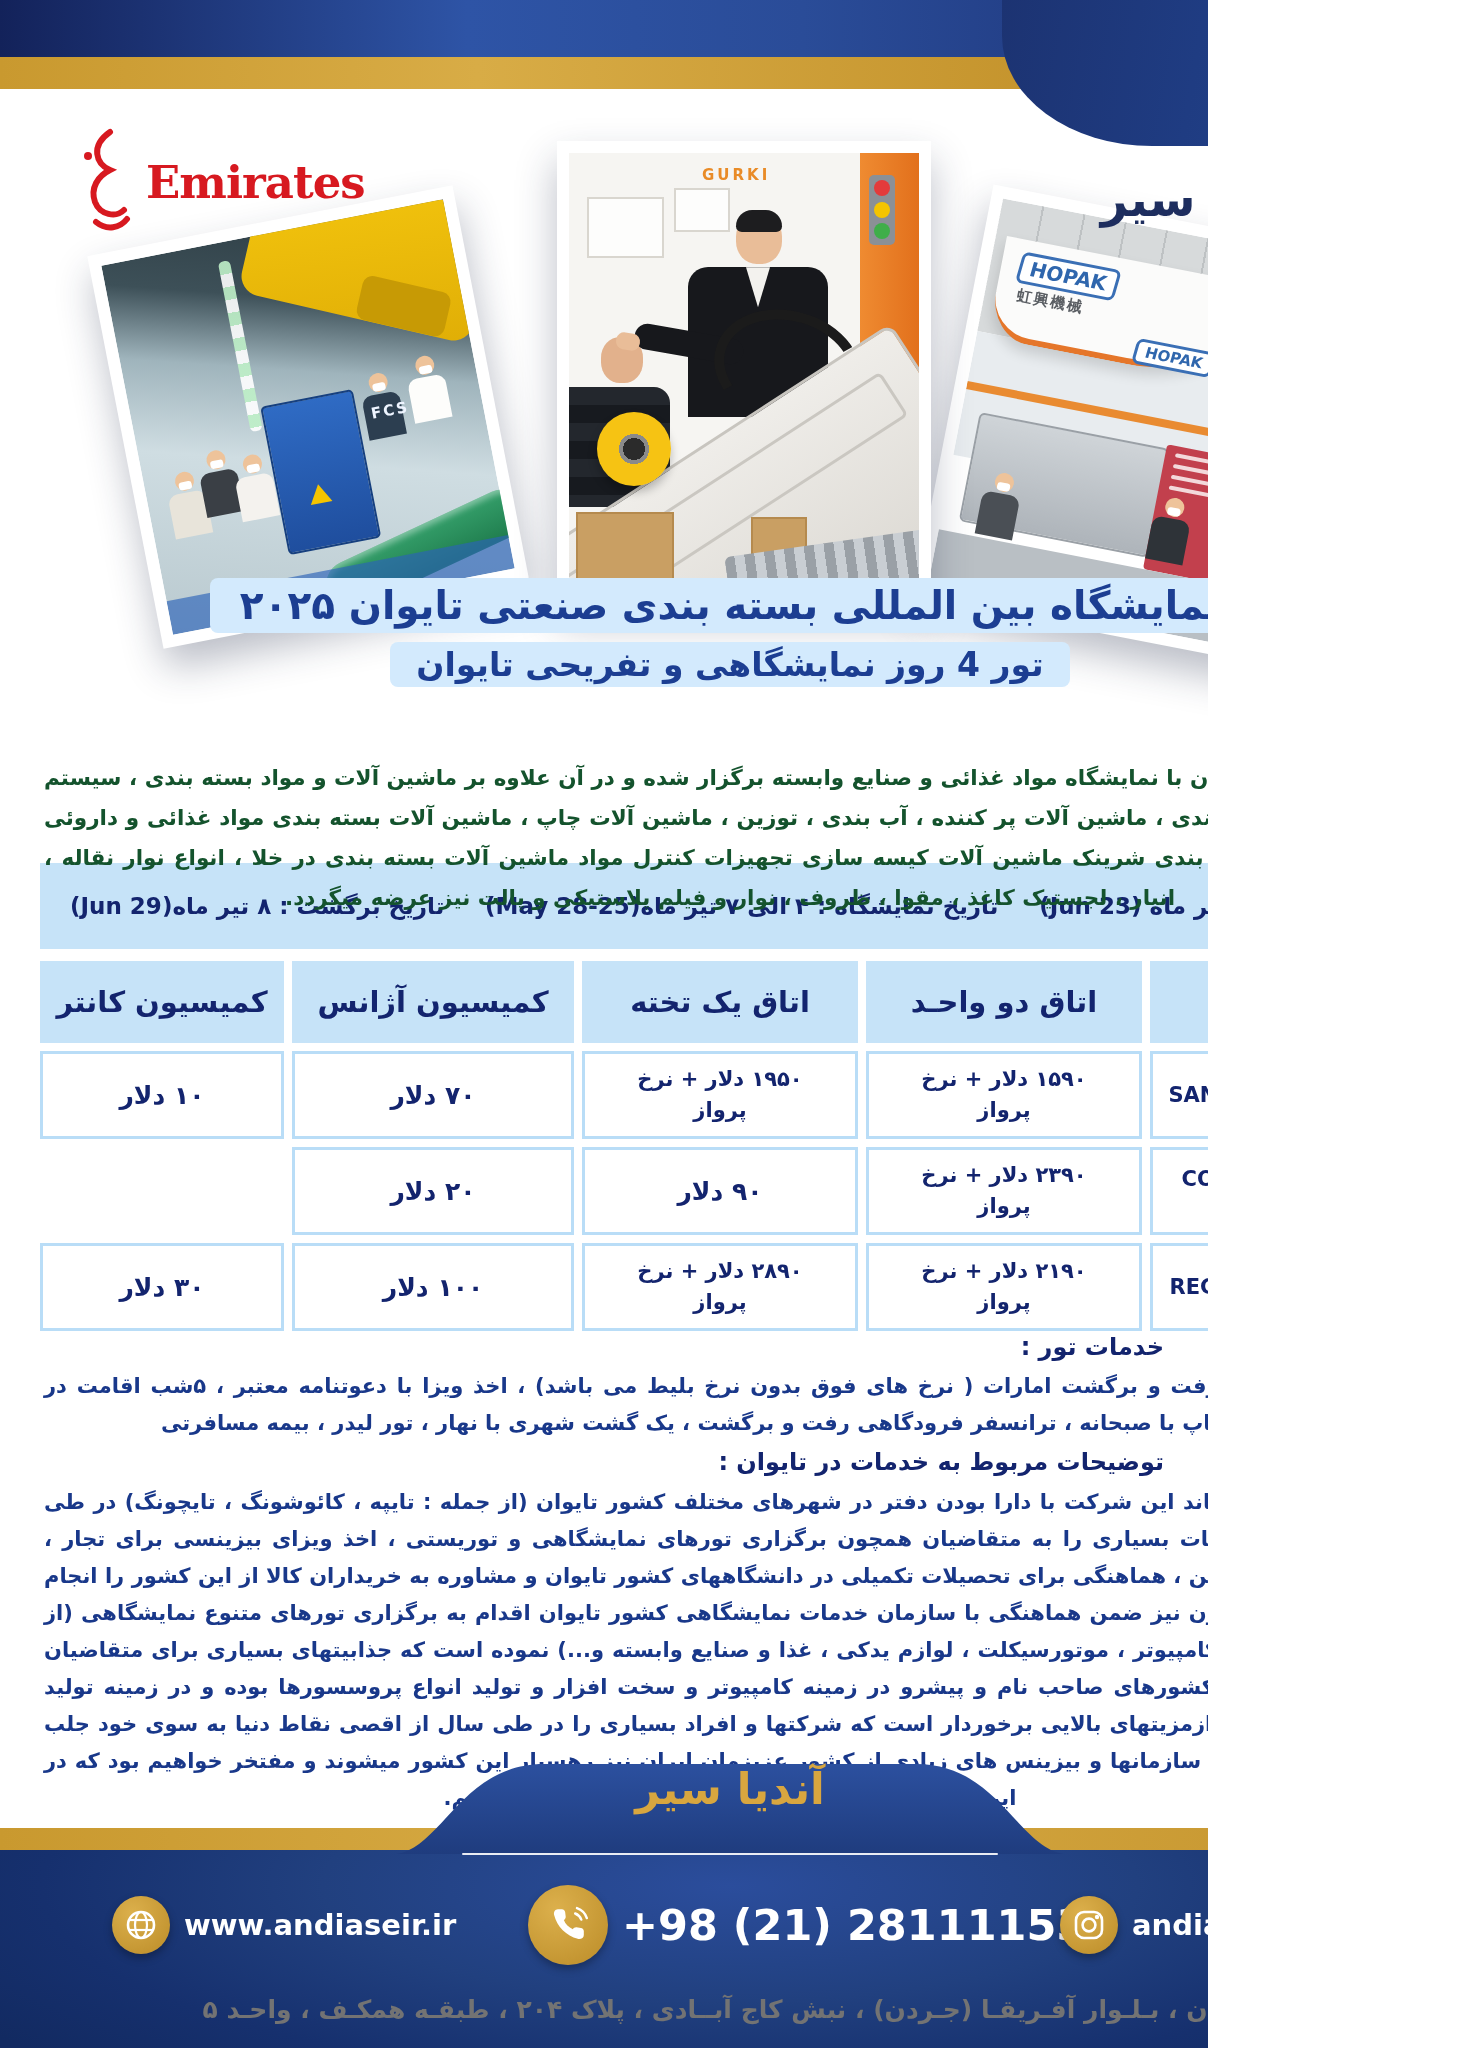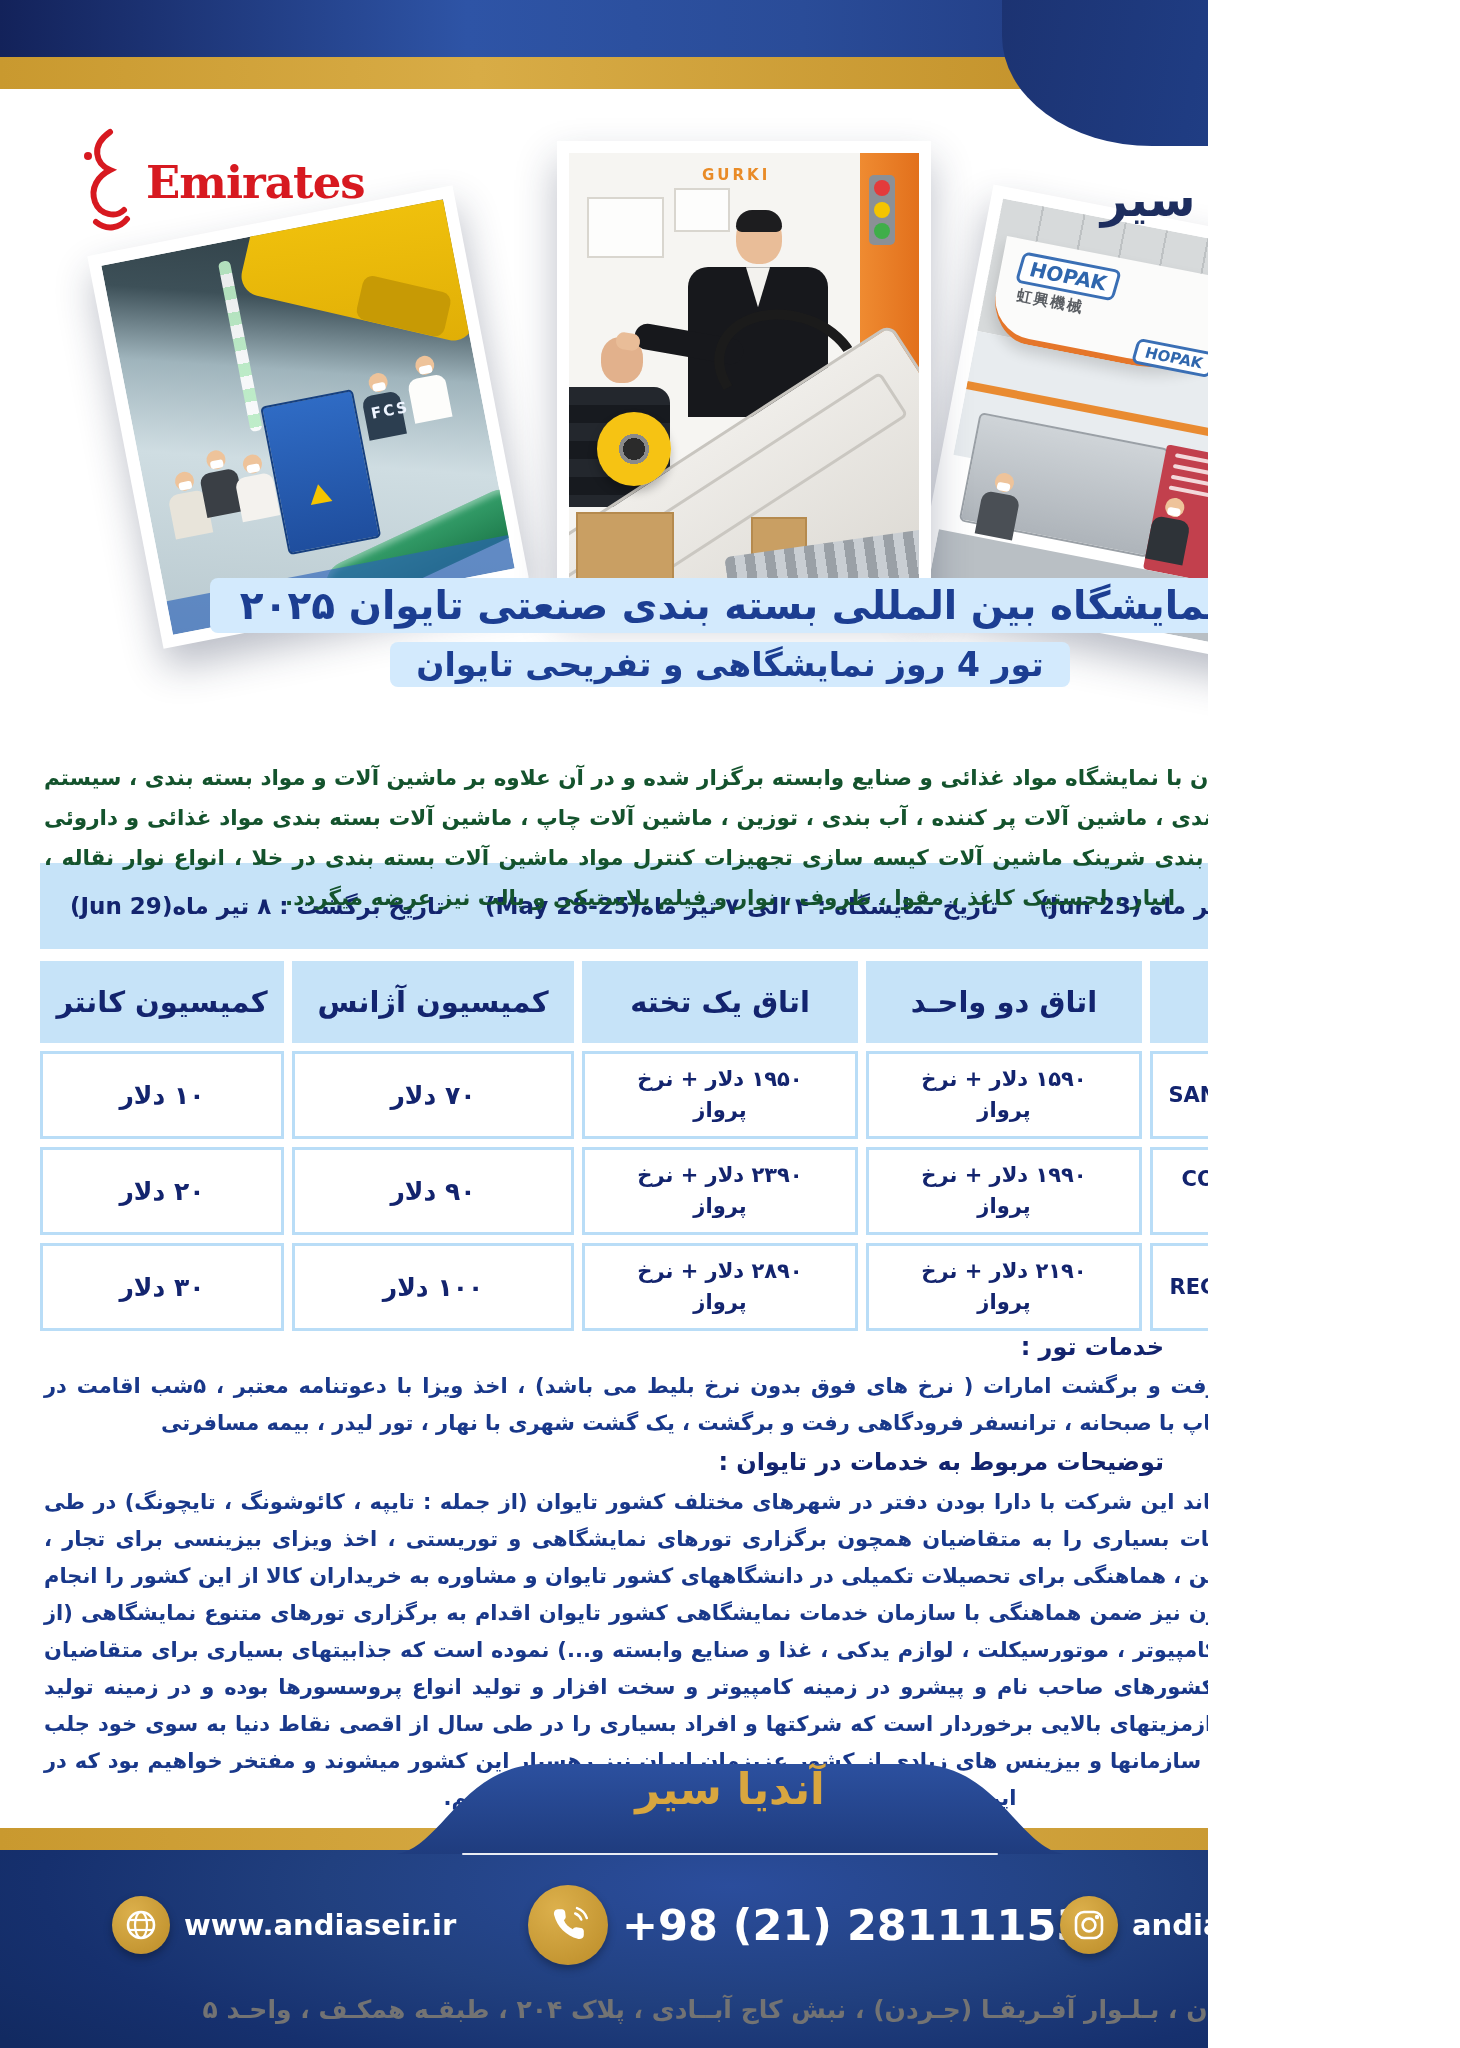--- a/index.html
+++ b/index.html
@@ -334,21 +334,20 @@
     </div>
     <div class="trow">
       <div class="td hotel">SANTOS HOTEL (4*)</div>
       <div class="td price">۱۵۹۰ دلار + نرخ پرواز</div>
       <div class="td price">۱۹۵۰ دلار + نرخ پرواز</div>
       <div class="td comm">۷۰ دلار</div>
       <div class="td comm">۱۰ دلار</div>
     </div>
     <div class="trow">
       <div class="td hotel">COZZI MINSHENG TOP (4*)</div>
-      <div class="td price">۱۹۹۰ دلار + نرخ پرواز</div>
       <div class="td price">۲۳۹۰ دلار + نرخ پرواز</div>
       <div class="td comm">۹۰ دلار</div>
       <div class="td comm">۲۰ دلار</div>
     </div>
     <div class="trow">
       <div class="td hotel">REGENT HOTEL (5*)</div>
       <div class="td price">۲۱۹۰ دلار + نرخ پرواز</div>
       <div class="td price">۲۸۹۰ دلار + نرخ پرواز</div>
       <div class="td comm">۱۰۰ دلار</div>
       <div class="td comm">۳۰ دلار</div>

